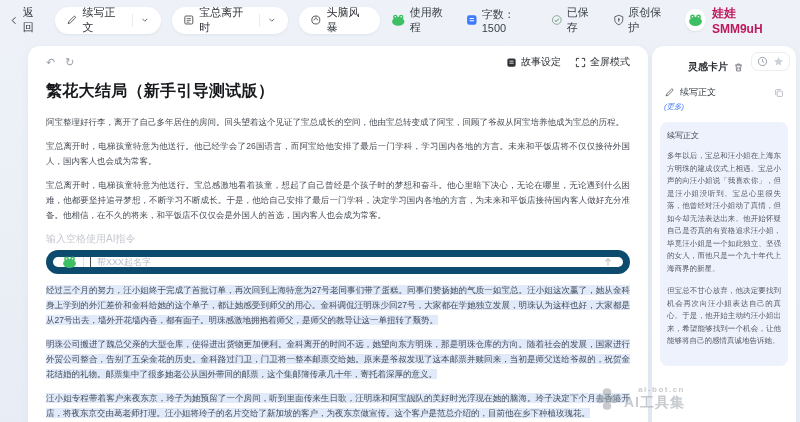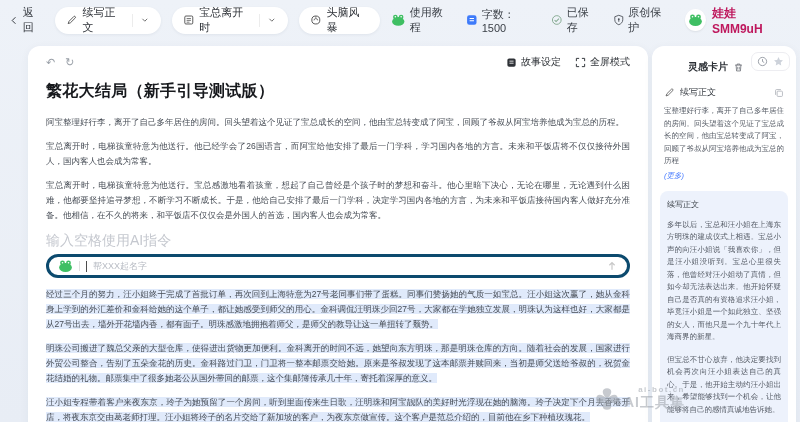--- a/index.html
+++ b/index.html
@@ -30,22 +30,22 @@
   .editor-card { position:absolute; left:28px; top:46px; width:620px; height:396px;
     background:#fff; border-radius:12px 12px 0 0; box-shadow:0 2px 10px rgba(31,56,88,.05);
     padding:9px 18px 0 18px; }
   .ed-toolbar { display:flex; align-items:center; gap:10px; height:14px; }
   .ed-ico { color:#9aa0a8; font-size:11px; line-height:11px; cursor:pointer; }
   .ed-tb-right { margin-left:auto; display:flex; align-items:center; gap:14px; font-size:10px; color:#2f3338; }
   .ed-tb-right > span { display:flex; align-items:center; gap:4px; cursor:pointer; }
   .doc-title { font-size:16px; font-weight:bold; color:#17191d; margin:12px 0 13px; letter-spacing:.3px; }
   .editor-card p { font-size:8.5px; line-height:15px; color:#464c55; margin-bottom:9px; text-align:justify; }
   .editor-card p.sel span { background:#e0eafb; }
-  .ai-hint { font-size:14px; color:#c5c8cf; margin:1px 0 4px; }
-  .ai-input { height:24px; border:3px solid #0c4a6e; border-radius:13px; background:#fff;
+  .ai-hint { font-size:10px; color:#c5c8cf; margin:1px 0 4px; }
+  .ai-input { height:24px; border:7px solid #0c4a6e; border-radius:13px; background:#fff;
     display:flex; align-items:center; gap:6px; padding:0 9px; margin-bottom:9px; }
   .ai-input .bar { width:1px; height:10px; background:#e0e0e0; }
   .ai-input .caret { width:1px; height:11px; background:#4c4c4c; }
   .ai-input .ph { font-size:9px; color:#b8bcc4; }
   .ai-input .send { margin-left:auto; }
 
   
   .watermark { position:absolute; left:594px; top:385px; display:flex; align-items:center;
     gap:4px; opacity:.55; z-index:5; pointer-events:none; }
   .wm-text { display:flex; flex-direction:column; align-items:flex-end; }
@@ -251,21 +251,20 @@
     <div class="c1-head">
       <svg width="11" height="11" viewBox="0 0 16 16">
           <path d="M3 13 L4.2 9.8 L11 3 a1.5 1.5 0 0 1 2 2 L6.2 11.8 Z" fill="none" stroke="#555" stroke-width="1.2"></path>
         </svg>
       <span class="c1-label">续写正文</span>
       <svg class="c1-copy" width="10" height="10" viewBox="0 0 16 16">
           <rect x="5" y="5" width="8.5" height="8.5" rx="1.5" fill="none" stroke="#a5aab2" stroke-width="1.2"></rect>
           <path d="M11 2.5 H4 a1.5 1.5 0 0 0 -1.5 1.5 v7" fill="none" stroke="#a5aab2" stroke-width="1.2"></path>
         </svg>
     </div>
-    <div class="c1-text">宝整理好行李，离开了自己多年居住的房间。回头望着这个见证了宝总成长的空间，他由宝总转变成了阿宝，回顾了爷叔从阿宝培养他成为宝总的历程</div>
     <div class="c1-more">(更多)</div>
   </div>
 
   <div class="card2">
     <div class="c2-label">续写正文</div>
     <p>多年以后，宝总和汪小姐在上海东方明珠的建成仪式上相遇。宝总小声的向汪小姐说「我喜欢你」，但是汪小姐没听到。宝总心里很失落，他曾经对汪小姐动了真情，但如今却无法表达出来。他开始怀疑自己是否真的有资格追求汪小姐，毕竟汪小姐是一个如此独立、坚强的女人，而他只是一个九十年代上海商界的新星。</p>
     <p>但宝总不甘心放弃，他决定要找到机会再次向汪小姐表达自己的真心。于是，他开始主动约汪小姐出来，希望能够找到一个机会，让他能够将自己的感情真诚地告诉她。</p>
 
   </div>
 </div>

